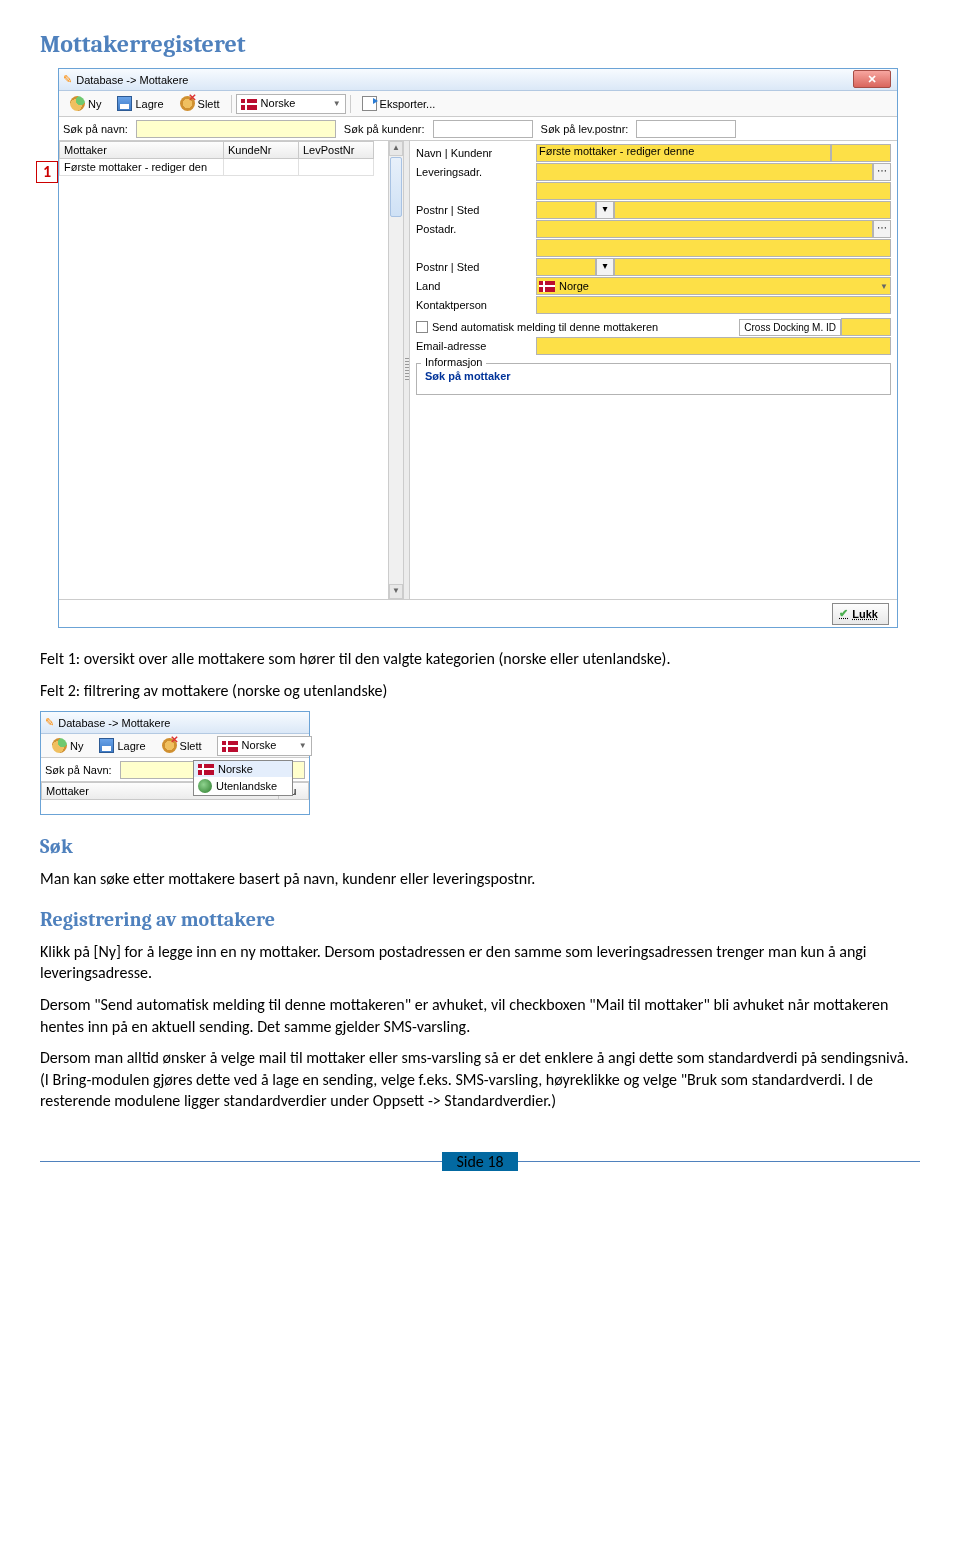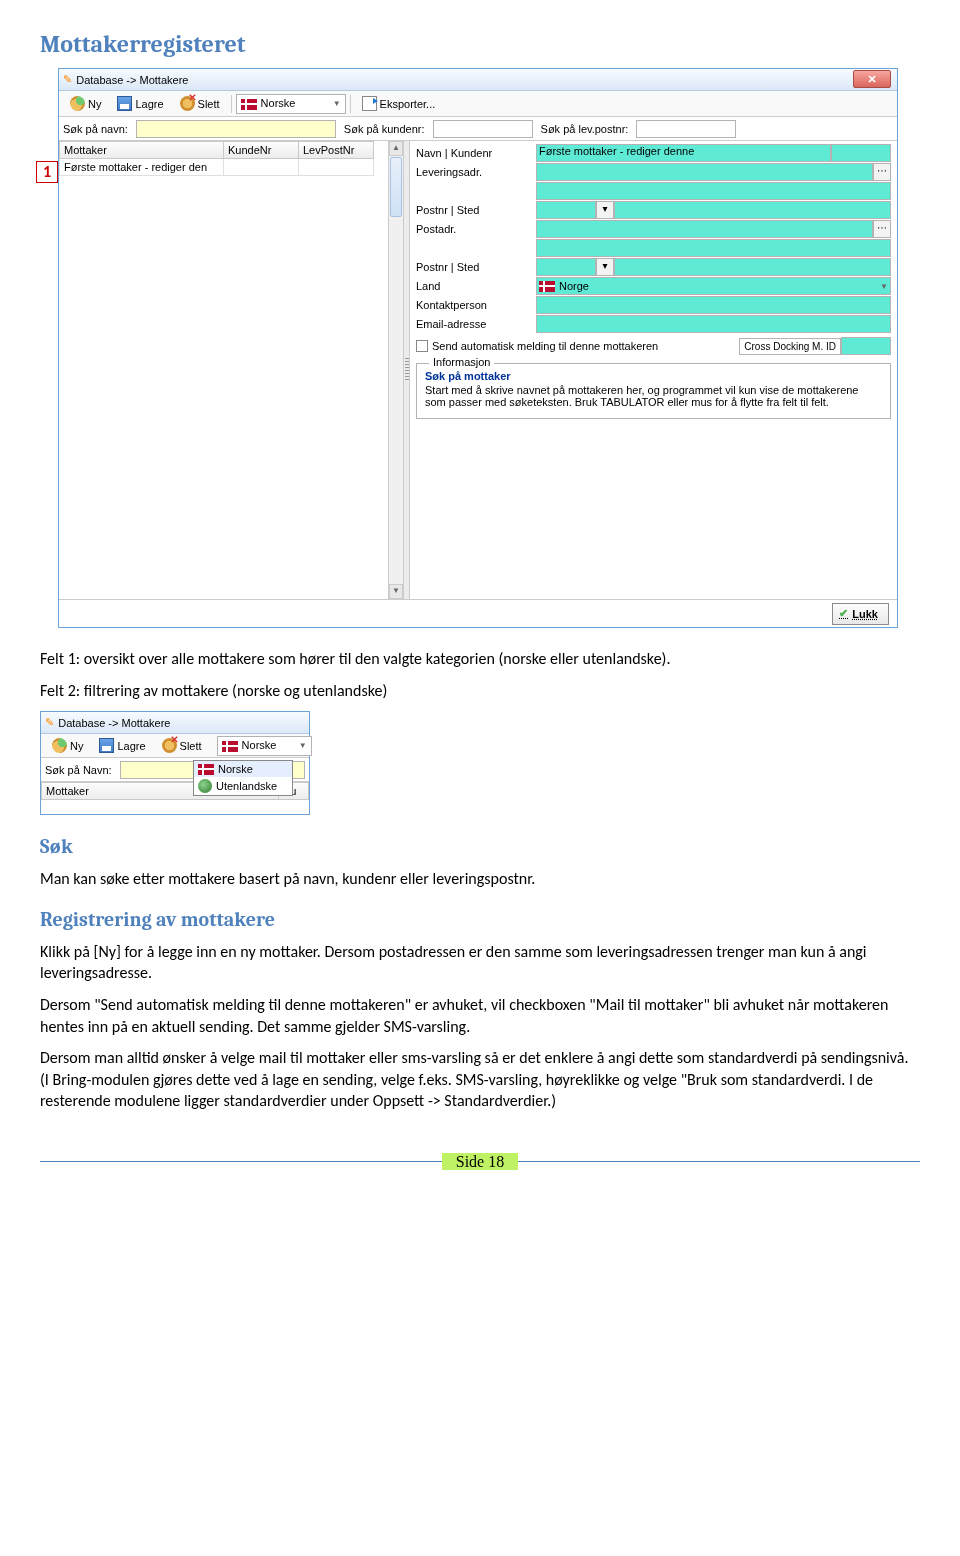--- a/index.html
+++ b/index.html
@@ -116,29 +116,29 @@
     background:#f0f0f0; border-left:1px solid #ccc;
   }
   .vscroll .thumb { position:absolute; top:16px; left:1px; right:1px; height:60px;
     background:linear-gradient(#e8f0fa,#cfe1f5); border:1px solid #a8c2e3; border-radius:2px; }
   .vscroll .up,.vscroll .down{position:absolute;left:0;right:0;height:15px;
     background:#e8e8e8;border:1px solid #ccc;text-align:center;font-size:8px;line-height:12px;color:#666;}
   .vscroll .up{top:0;} .vscroll .down{bottom:0;}
 
   .form-row { display:flex; align-items:center; margin:1px 0; }
   .form-row label { width:120px; font-size:11px; }
-  .finput { height:18px; border:1px solid #b3b3b3; background:#5eead4; }
+  .finput { height:18px; border:1px solid #b3b3b3; background:#fde047; }
   .small-btn { width:18px; height:18px; border:1px solid #b3b3b3; background:#f3f3f3;
     text-align:center; line-height:14px; font-size:10px; }
   .check { width:12px; height:12px; border:1px solid #888; display:inline-block; vertical-align:middle; margin-right:4px; }
 
   .info-box {
     border:1px solid #b3b3b3; margin-top:8px; padding:6px 8px 10px 8px; position:relative;
   }
-  .info-box .legend { position:absolute; top:-8px; left:12px; background:#fff; padding:0 4px; font-size:11px; }
+  .info-box .legend { position:absolute; top:-8px; left:4px; background:#fff; padding:0 4px; font-size:11px; }
   .info-title { color:#003399; font-weight:bold; margin-bottom:2px; }
 
   .footer {
     position:absolute; bottom:0; left:0; right:0; height:28px;
     border-top:1px solid #ccc;
     display:flex; justify-content:flex-end; align-items:center; padding:0 8px;
   }
   .lukk-btn {
     height:22px; border:1px solid #8a8a8a;
     background:linear-gradient(#fdfdfd,#e8e8e8);
@@ -195,21 +195,21 @@
     display:inline-block;margin-right:4px;}
 
   .page-footer-line {
     margin-top: 40px; text-align:center; position:relative;
   }
   .page-footer-line::before {
     content:""; position:absolute; top:50%; left:0; right:0; height:1px;
     background:#4f81bd;
   }
   .page-footer-line span {
-    position:relative; background:#bef264; padding:0 14px; z-index:1;font-family:Liberation Serif, serif;
+    position:relative; background:#0369a1; padding:0 14px; z-index:1;
   }
 </style>
 </head>
 <body>
 
 <h1 class="doc-title">Mottakerregisteret</h1>
 
 <div style="position:relative; margin-left:0px;">
 
   <div class="callout" style="top:28px; left:181px; width:155px; height:18px;"></div>
@@ -325,35 +325,34 @@
           <div class="finput" style="flex:1;display:flex;align-items:center;padding:0 2px;">
             <span class="flag-no"></span>
             <span>Norge</span>
             <span style="margin-left:auto;font-size:8px;color:#666;">▼</span>
           </div>
         </div>
         <div class="form-row">
           <label>Kontaktperson</label>
           <div class="finput" style="flex:1;"></div>
         </div>
-        <div class="form-row">
-          <label>Email-adresse</label>
-          <div class="finput" style="flex:1;"></div>
-        </div>
         <div class="form-row" style="margin-top:4px;">
           <span class="check"></span>
           <span style="flex:1;">Send automatisk melding til denne mottakeren</span>
           <span style="border:1px solid #b3b3b3;padding:2px 4px;font-size:10px;">Cross Docking M. ID</span>
           <div class="finput" style="width:50px;"></div>
         </div>
+        <div class="form-row">
+          <label>Email-adresse</label>
+          <div class="finput" style="flex:1;"></div>
+        </div>
 
         <div class="info-box">
           <span class="legend">Informasjon</span>
           <div class="info-title">Søk på mottaker</div>
-          <div>Start med å skrive navnet på mottakeren her, og programmet vil kun vise de mottakerene som passer med søketeksten. Bruk TABULATOR eller mus for å flytte fra felt til felt.</div>
         </div>
       </div>
     </div>
 
     <div class="footer">
       <div class="lukk-btn">
         <span class="chk">✔</span>
         <span>Lukk</span>
       </div>
     </div>

